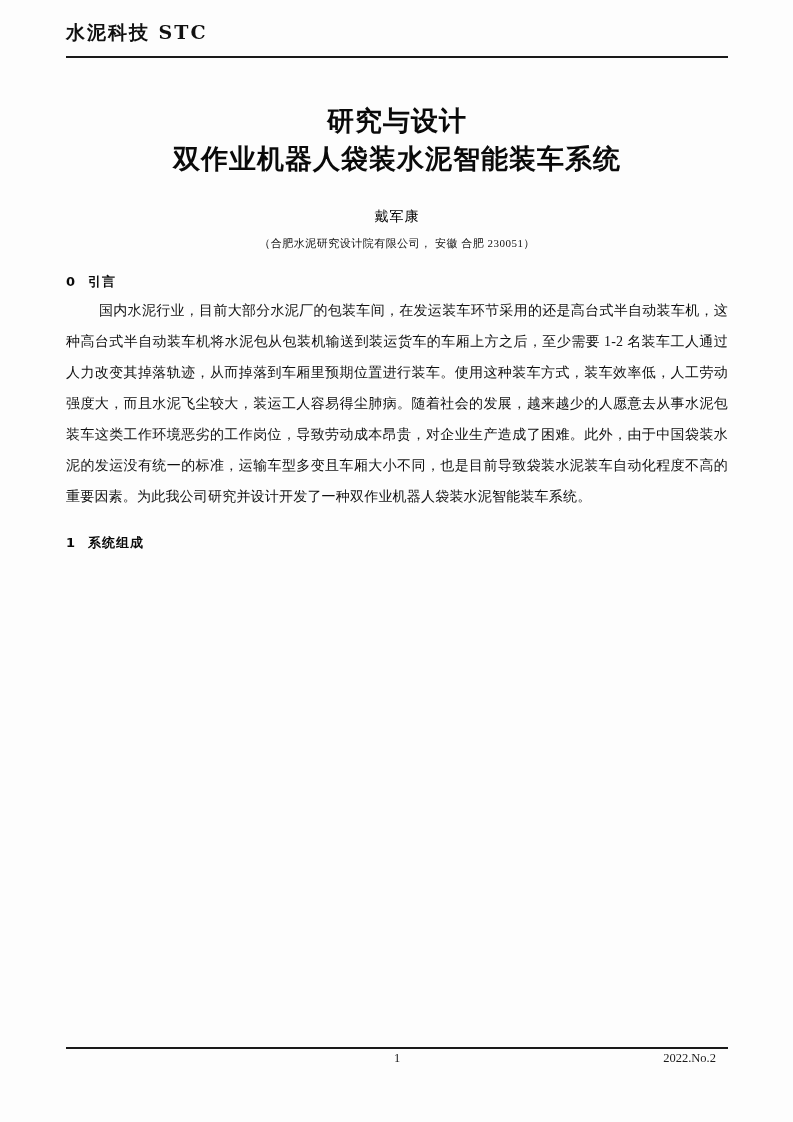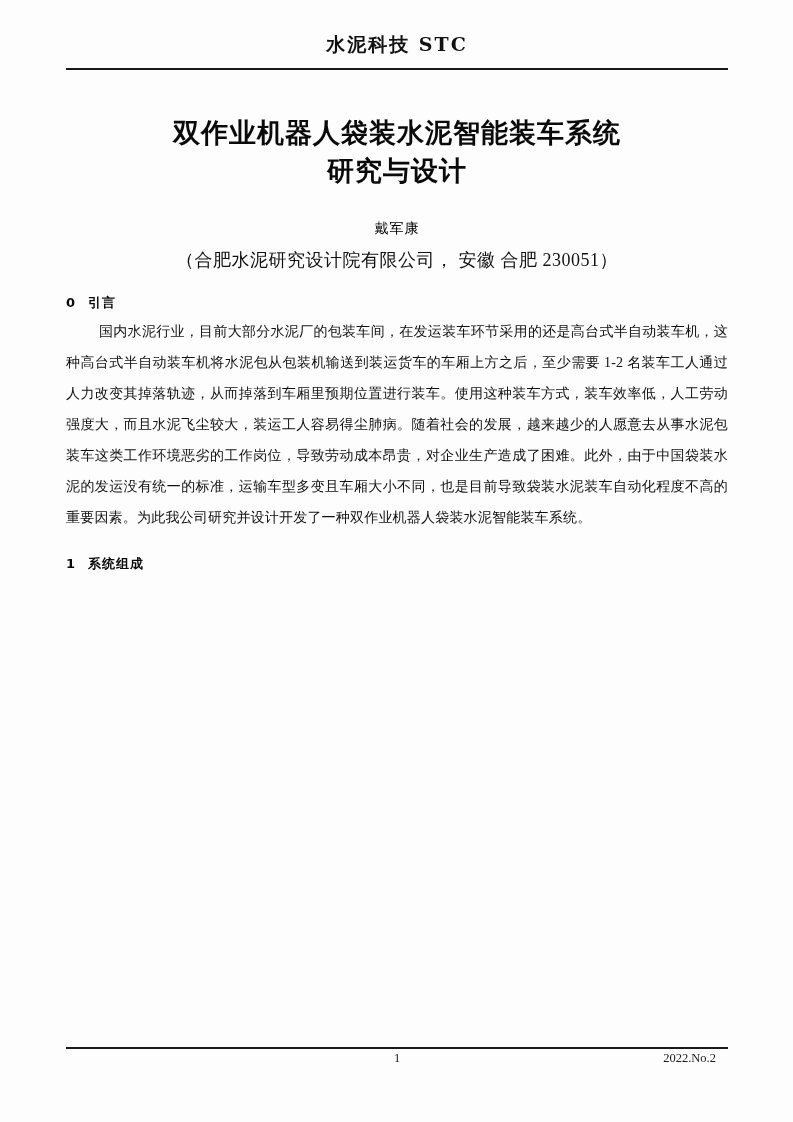--- a/index.html
+++ b/index.html
@@ -21,22 +21,22 @@
     overflow: hidden;
   }
   .content {
     position: absolute;
     left: 66px;
     top: 0;
     width: 662px;
   }
   
   .header-area {
-    padding-top: 32px;
-    text-align: center;
+    padding-top: 20px;
+    text-align: left;
   }
   .header-title {
     font-family: "DejaVu Serif", "Liberation Serif", serif;
     font-size: 19px;
     letter-spacing: 2px;
     font-weight: 600;
     color: #111;
   }
   .rule-top {
     margin-top: 10px;
@@ -63,21 +63,21 @@
   .author {
     text-align: center;
     margin-top: 30px;
     font-size: 14px;
     letter-spacing: 1px;
     color: #000000;
   }
   .affiliation {
     text-align: center;
     margin-top: 10px;
-    font-size: 18px;
+    font-size: 11px;
     letter-spacing: 0.5px;
     color: #111;
   }
   
   .section-heading {
     font-family: "DejaVu Sans", "Liberation Sans", sans-serif;
     font-size: 13px;
     font-weight: 700;
     margin-top: 22px;
     margin-bottom: 4px;
@@ -133,22 +133,22 @@
 
   <div class="content">
 
     <div class="header-area">
       <div class="header-title">水泥科技  STC</div>
       <div class="rule-top"></div>
       <div class="rule-top-thin"></div>
     </div>
 
     <div class="title-block">
+      <div class="title-line">研究与设计</div>
       <div class="title-line">双作业机器人袋装水泥智能装车系统</div>
-      <div class="title-line">研究与设计</div>
     </div>
 
     <div class="author">戴军康</div>
     <div class="affiliation">（合肥水泥研究设计院有限公司，  安徽  合肥  230051）</div>
 
     <div class="section-heading">
       <span class="num">0</span><span>引言</span>
     </div>
     <p class="body-text">国内水泥行业，目前大部分水泥厂的包装车间，在发运装车环节采用的还是高台式半自动装车机，这种高台式半自动装车机将水泥包从包装机输送到装运货车的车厢上方之后，至少需要 1-2 名装车工人通过人力改变其掉落轨迹，从而掉落到车厢里预期位置进行装车。使用这种装车方式，装车效率低，人工劳动强度大，而且水泥飞尘较大，装运工人容易得尘肺病。随着社会的发展，越来越少的人愿意去从事水泥包装车这类工作环境恶劣的工作岗位，导致劳动成本昂贵，对企业生产造成了困难。此外，由于中国袋装水泥的发运没有统一的标准，运输车型多变且车厢大小不同，也是目前导致袋装水泥装车自动化程度不高的重要因素。为此我公司研究并设计开发了一种双作业机器人袋装水泥智能装车系统。</p>
 

